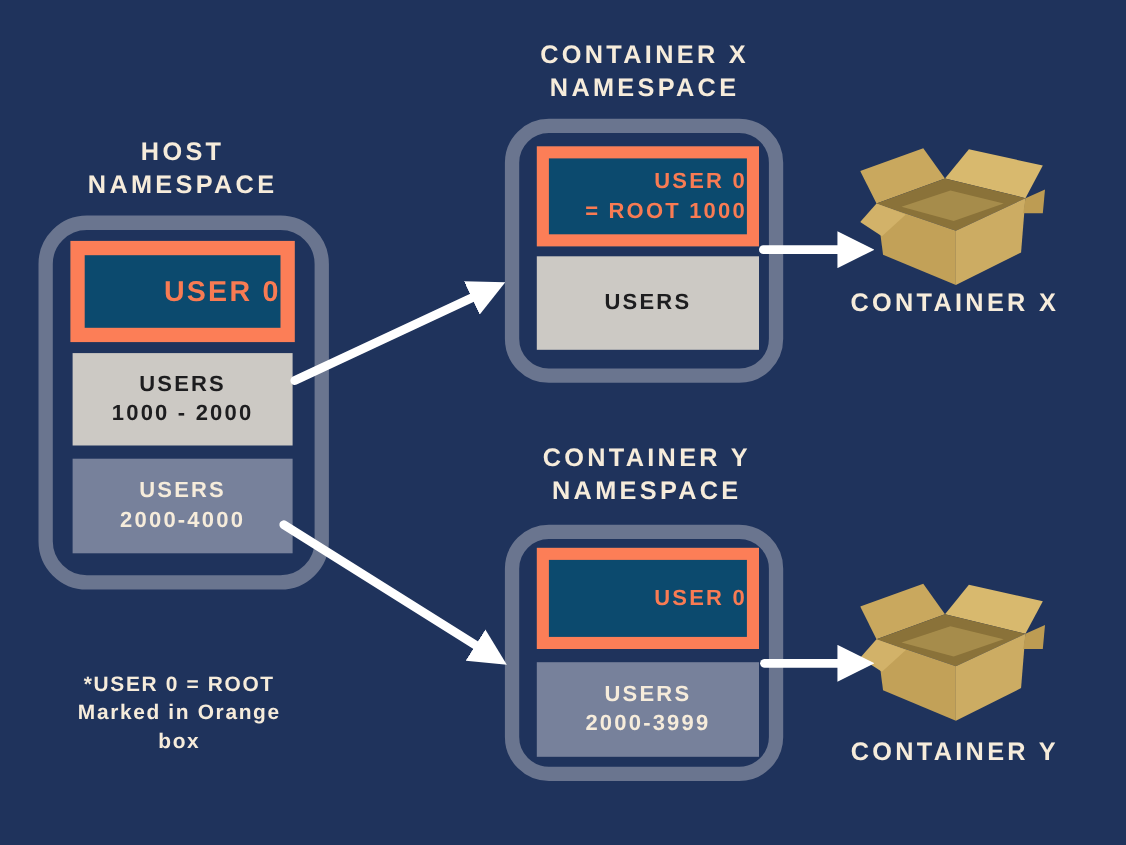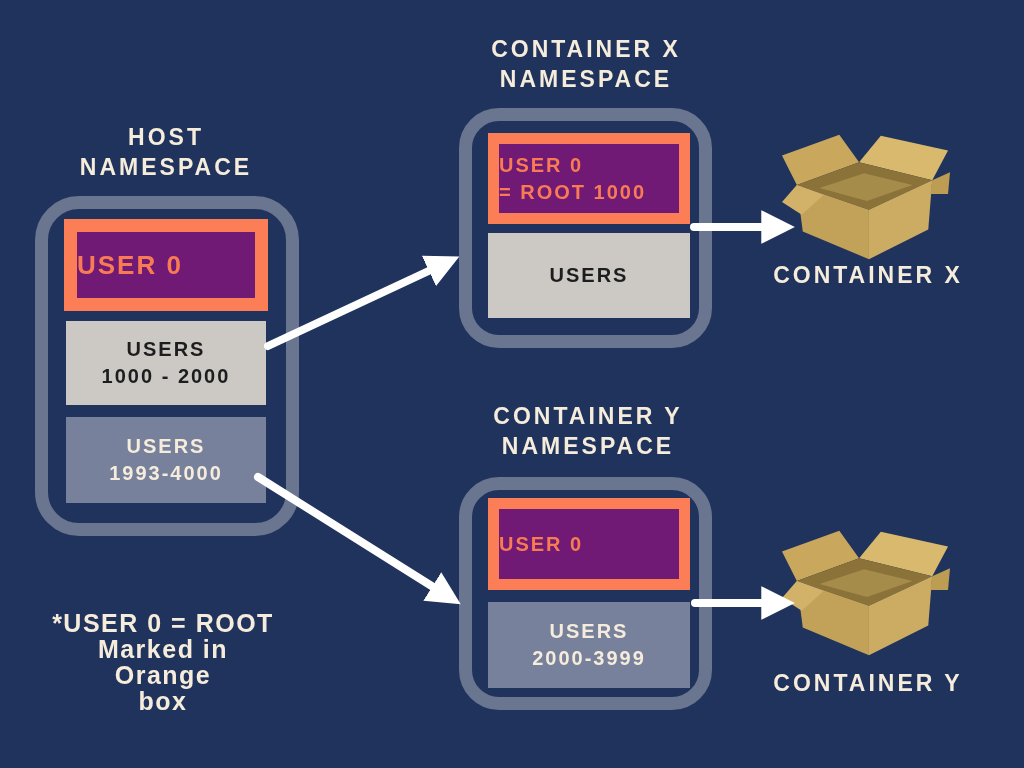--- a/index.html
+++ b/index.html
@@ -11,38 +11,38 @@
   }
   .abs{position:absolute;box-sizing:border-box;}
   .title{
     color:#F6ECDB;font-size:23px;line-height:30px;letter-spacing:3px;
     text-align:center;
   }
   .frame{
     border:13px solid #6A758F;border-radius:44px;background:transparent;
   }
   .rootbox{
-    background:#701a75;display:flex;flex-direction:column;align-items:flex-start;justify-content:center;
+    background:#0c4a6e;display:flex;flex-direction:column;align-items:flex-end;justify-content:center;
     color:#F97B53;text-align:center;letter-spacing:2px;
   }
   .graybox{
     background:#CCC9C4;display:flex;flex-direction:column;align-items:center;justify-content:center;
     color:#1D1D1F;text-align:center;letter-spacing:2px;
     font-size:20px;line-height:27px;
   }
   .bluebox{
     background:#77819B;display:flex;flex-direction:column;align-items:center;justify-content:center;
     color:#F6ECDB;text-align:center;letter-spacing:2px;
     font-size:20px;line-height:27px;
   }
   .boxlabel{
     color:#F6ECDB;font-size:23px;letter-spacing:3px;text-align:center;
   }
   .footnote{
-    color:#F6ECDB;font-size:25px;line-height:26px;letter-spacing:1.5px;text-align:center;
+    color:#F6ECDB;font-size:19px;line-height:26px;letter-spacing:1.5px;text-align:center;
   }
   .line{display:block;}
   svg{display:block;}
 </style>
 </head>
 <body>
 
 <div class="abs title" style="left:40px;top:122px;width:252px;text-align:center;">
   <span class="line">HOST</span>
   <span class="line">NAMESPACE</span>
@@ -54,21 +54,21 @@
   <span class="line">USER 0</span>
 </div>
 
 <div class="abs graybox" style="left:66px;top:321px;width:200px;height:84px;">
   <span class="line">USERS</span>
   <span class="line">1000 - 2000</span>
 </div>
 
 <div class="abs bluebox" style="left:66px;top:417px;width:200px;height:86px;">
   <span class="line">USERS</span>
-  <span class="line">1993-4000</span>
+  <span class="line">2000-4000</span>
 </div>
 
 <div class="abs title" style="left:470px;top:34px;width:232px;">
   <span class="line">CONTAINER X</span>
   <span class="line">NAMESPACE</span>
 </div>
 
 <div class="abs frame" style="left:459px;top:108px;width:253px;height:240px;border-radius:40px;"></div>
 
 <div class="abs rootbox" style="left:488px;top:133px;width:202px;height:91px;border:11px solid #FC7E57;font-size:20px;line-height:27px;">

